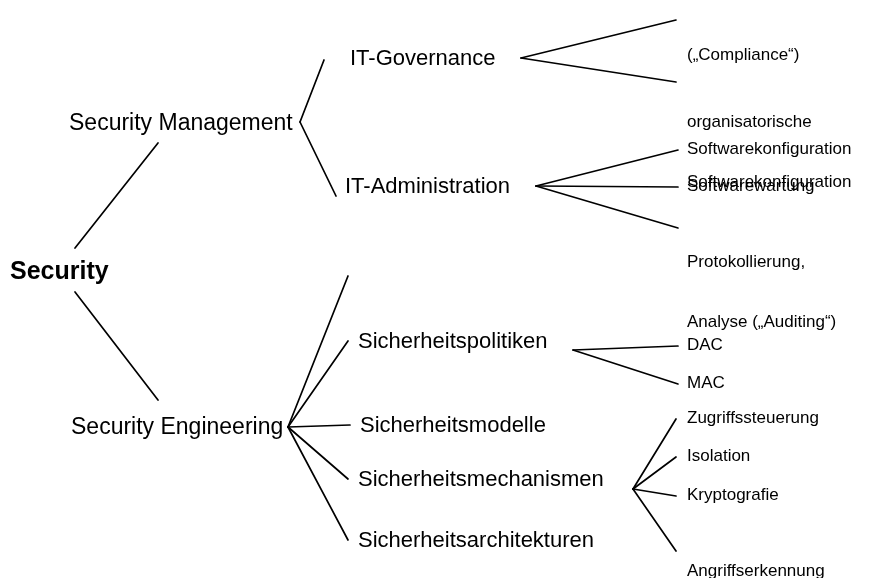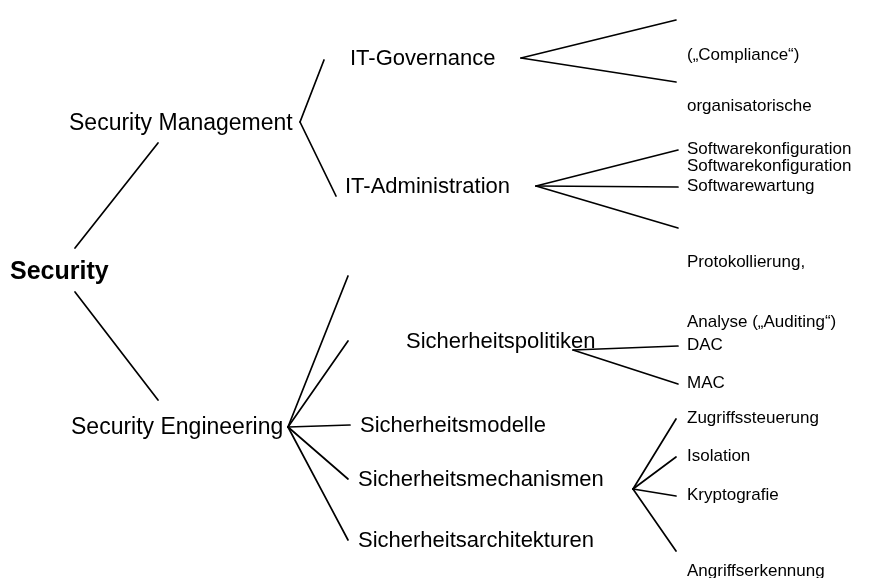--- a/index.html
+++ b/index.html
@@ -98,33 +98,33 @@
 
   <div class="node lvl-1" style="left:33px; top:110px;">Security Management</div>
   <div class="node lvl-1" style="left:35px; top:414px;">Security Engineering</div>
 
   <div class="node lvl-2" style="left:350px; top:46px;">IT-Governance</div>
   <div class="node lvl-2" style="left:345px; top:174px;">IT-Administration</div>
 
   <div class="node lvl-3 two-line" style="left:687px; top:5px;">
     <div>(„Compliance“)</div>
   </div>
-  <div class="node lvl-3 two-line" style="left:687px; top:56px;">
+  <div class="node lvl-3 two-line" style="left:687px; top:72px;">
     <div>organisatorische</div>
     <div>Softwarekonfiguration</div>
   </div>
 
   <div class="node lvl-3" style="left:687px; top:139px;text-align:right;">Softwarekonfiguration</div>
   <div class="node lvl-3" style="left:687px; top:176px;">Softwarewartung</div>
   <div class="node lvl-3 two-line" style="left:687px; top:212px;">
     <div>Protokollierung,</div>
     <div>Analyse („Auditing“)</div>
   </div>
 
-  <div class="node lvl-2" style="left:358px; top:329px;margin-left:48px;">Sicherheitspolitiken</div>
+  <div class="node lvl-2" style="left:358px; top:329px;">Sicherheitspolitiken</div>
   <div class="node lvl-2" style="left:360px; top:413px;">Sicherheitsmodelle</div>
   <div class="node lvl-2" style="left:358px; top:467px;">Sicherheitsmechanismen</div>
   <div class="node lvl-2" style="left:358px; top:528px;">Sicherheitsarchitekturen</div>
 
   <div class="node lvl-3" style="left:687px; top:335px;">DAC</div>
   <div class="node lvl-3" style="left:687px; top:373px;">MAC</div>
 
   <div class="node lvl-3" style="left:687px; top:408px;">Zugriffssteuerung</div>
   <div class="node lvl-3" style="left:687px; top:446px;">Isolation</div>
   <div class="node lvl-3" style="left:687px; top:485px;">Kryptografie</div>

